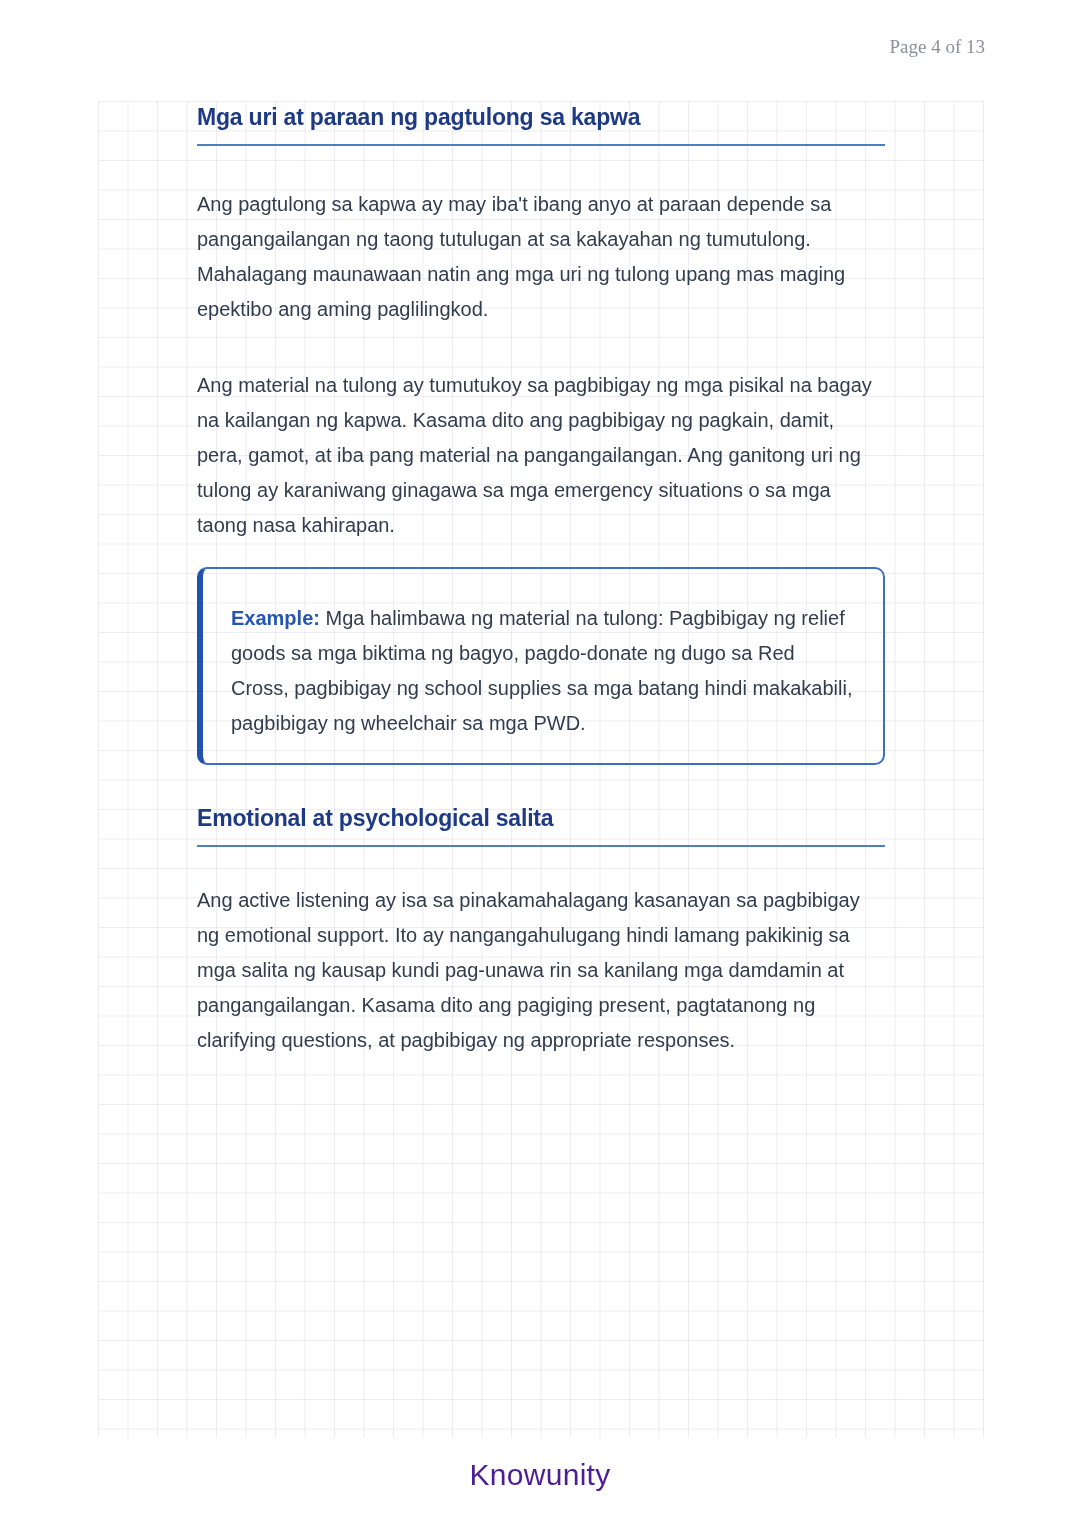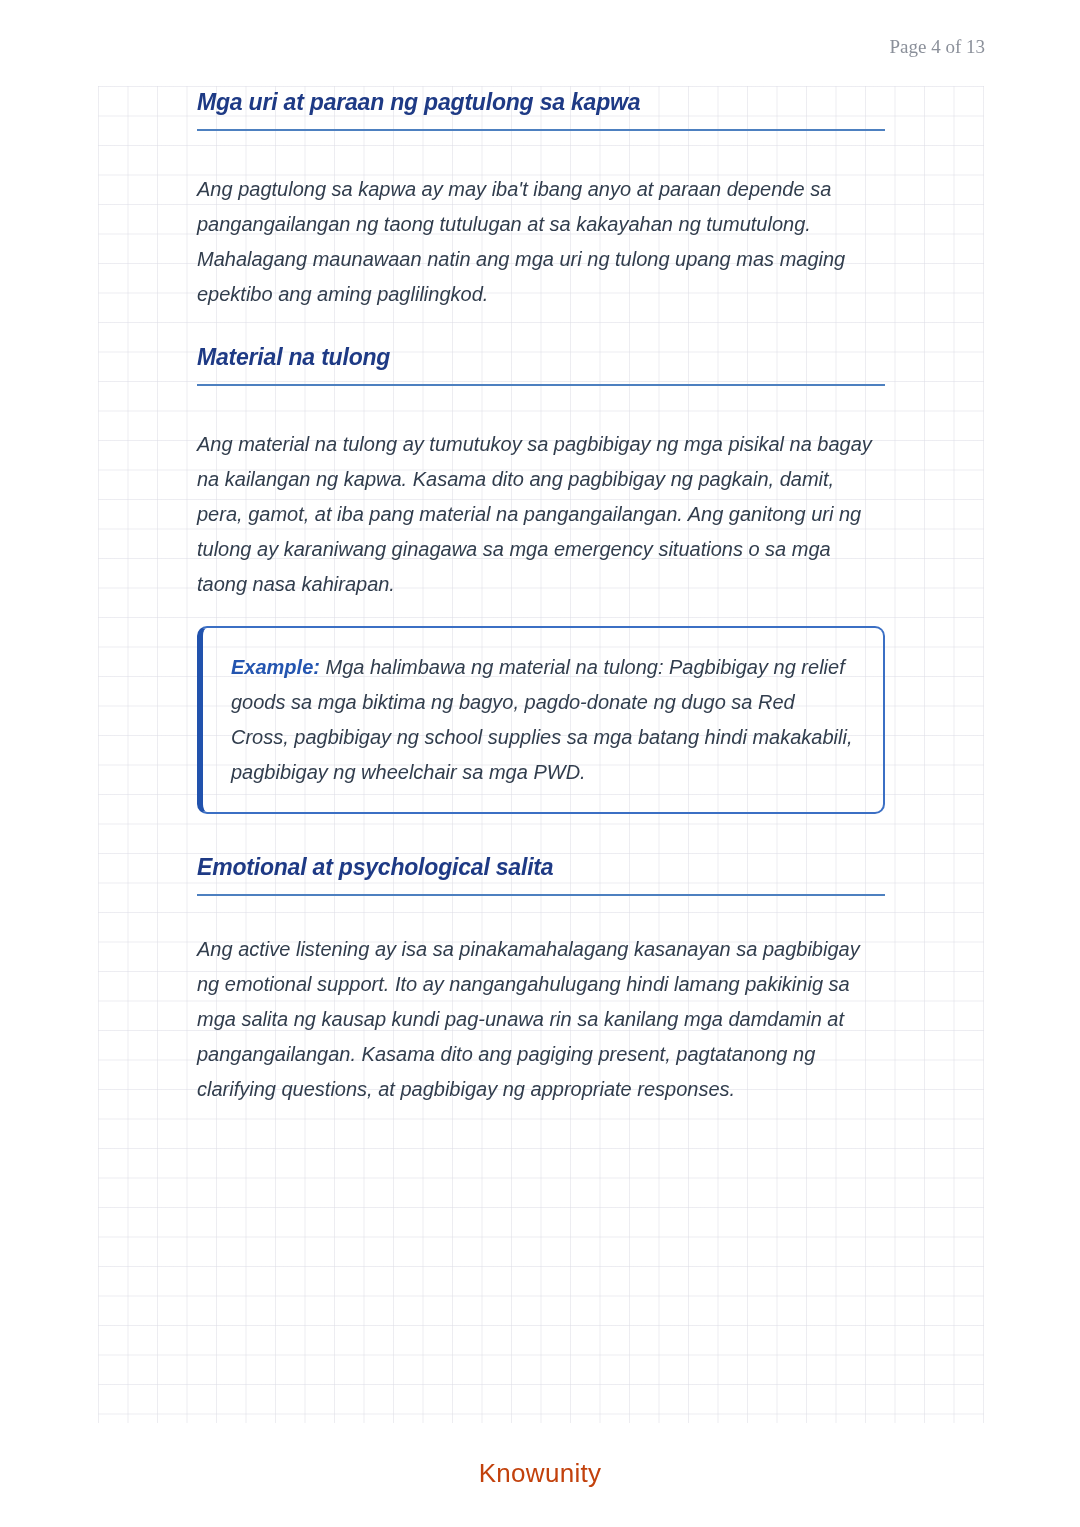--- a/index.html
+++ b/index.html
@@ -8,27 +8,26 @@
 
   
   .page-label {
     position:absolute; top:36px; right:95px;
     font-family:"Liberation Serif","DejaVu Serif",serif;
     font-size:19px; color:#8b909a;
   }
 
   
   .sheet {
-    position:absolute; left:98px; top:86px; width:886px; height:1337px;
+    position:absolute; left:98px; top:101px; width:886px; height:1337px;
     background-color:#ffffff;
     background-image:
       linear-gradient(to right, rgba(222,222,230,0.55) 1px, transparent 1px),
       linear-gradient(to bottom, rgba(222,222,230,0.55) 1px, transparent 1px);
     background-size:29.5px 29.5px;
-    font-style:italic;
   }
 
   .content { padding:3px 99px 0 99px; }
 
   .sec-h {
     font-size:23px; font-weight:700; color:#1e3a85;
     letter-spacing:-0.2px;
     padding-bottom:13px; border-bottom:2px solid #4d80c0;
   }
   .sec-h.mt { margin-top:32px; }
@@ -37,45 +36,44 @@
     font-size:20px; line-height:35px; color:#313d4d;
   }
   .para.after-h { margin-top:41px; }
   .para.follow  { margin-top:36px; }
 
   .example-box {
     margin-top:24px;
     border:2px solid #3b6fc4;
     border-left:6px solid #2152ad;
     border-radius:10px;
-    padding:22px 30px 22px 28px;
+    padding:32px 30px 22px 28px;
     background:transparent;
   }
   .example-box .para { margin:0; }
   .example-label { font-weight:700; color:#2455b0; }
 
   .footer-brand {
     position:absolute; left:0; right:0; top:1458px;
     text-align:center;
-    font-size:26px; color:#c2410c; letter-spacing:0.3px;
+    font-size:30px; color:#4c1d95; letter-spacing:0.3px;
   }
 </style>
 </head>
 <body>
 
 <div class="page-label">Page 4 of 13</div>
 
 <div class="sheet">
   <div class="content">
 
     <div class="sec-h">Mga uri at paraan ng pagtulong sa kapwa</div>
 
     <p class="para after-h">Ang pagtulong sa kapwa ay may iba't ibang anyo at paraan depende sa pangangailangan ng taong tutulugan at sa kakayahan ng tumutulong. Mahalagang maunawaan natin ang mga uri ng tulong upang mas maging epektibo ang aming paglilingkod.</p>
 
-    <div class="sec-h mt">Material na tulong</div>
 
     <p class="para after-h">Ang material na tulong ay tumutukoy sa pagbibigay ng mga pisikal na bagay na kailangan ng kapwa. Kasama dito ang pagbibigay ng pagkain, damit, pera, gamot, at iba pang material na pangangailangan. Ang ganitong uri ng tulong ay karaniwang ginagawa sa mga emergency situations o sa mga taong nasa kahirapan.</p>
 
     <div class="example-box">
       <p class="para"><span class="example-label">Example:</span><span> Mga halimbawa ng material na tulong: Pagbibigay ng relief goods sa mga biktima ng bagyo, pagdo-donate ng dugo sa Red Cross, pagbibigay ng school supplies sa mga batang hindi makakabili, pagbibigay ng wheelchair sa mga PWD.</span></p>
     </div>
 
     <div class="sec-h mt" style="margin-top:40px;">Emotional at psychological salita</div>
 
 

